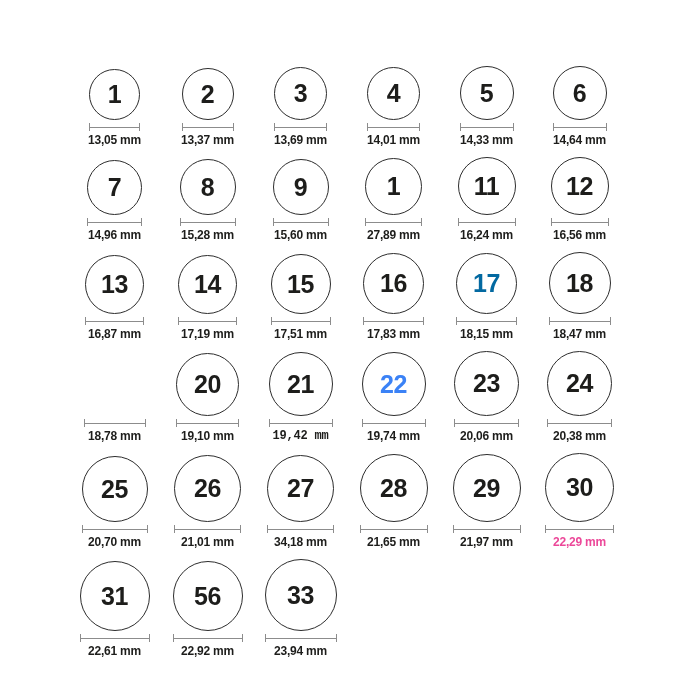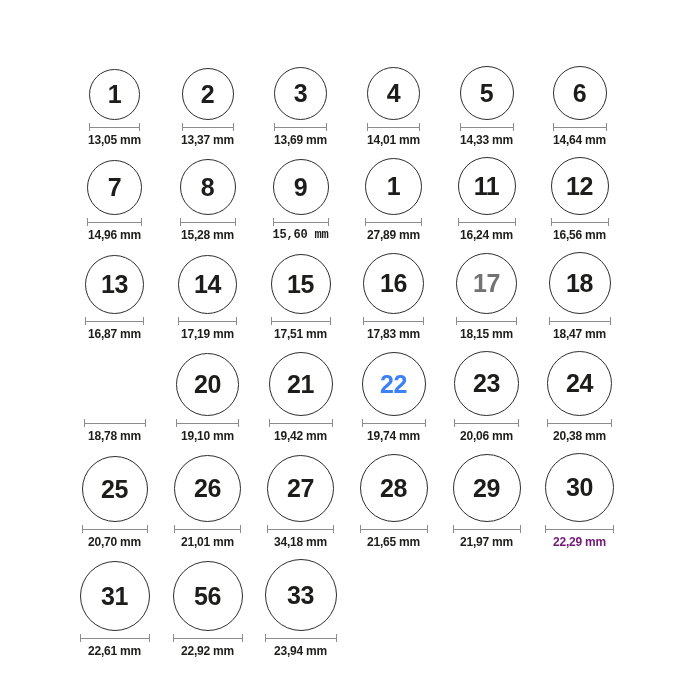--- a/index.html
+++ b/index.html
@@ -127,21 +127,21 @@
           <span class="num" style="color: rgb(29, 29, 27);">8</span>
         </div>
         <div class="measure" style="width: 56px;"></div>
         <div class="label" style="color: rgb(29, 29, 27);">15,28 mm</div>
       </div>
       <div class="cell">
         <div class="circle" style="width: 56px; height: 56px; border-color: rgb(45, 45, 45);">
           <span class="num" style="color: rgb(29, 29, 27);">9</span>
         </div>
         <div class="measure" style="width: 56px;"></div>
-        <div class="label" style="color: rgb(29, 29, 27); font-family: Liberation Mono, monospace;">15,60 mm</div>
+        <div class="label" style="color: rgb(29, 29, 27);">15,60 mm</div>
       </div>
       <div class="cell">
         <div class="circle" style="width: 57px; height: 57px; border-color: rgb(45, 45, 45);">
           <span class="num" style="color: rgb(29, 29, 27);">1</span>
         </div>
         <div class="measure" style="width: 57px;"></div>
         <div class="label" style="color: rgb(29, 29, 27);">27,89 mm</div>
       </div>
       <div class="cell">
         <div class="circle" style="width: 58px; height: 58px; border-color: rgb(45, 45, 45);">
@@ -182,21 +182,21 @@
       </div>
       <div class="cell">
         <div class="circle" style="width: 61px; height: 61px; border-color: rgb(45, 45, 45);">
           <span class="num" style="color: rgb(29, 29, 27);">16</span>
         </div>
         <div class="measure" style="width: 61px;"></div>
         <div class="label" style="color: rgb(29, 29, 27);">17,83 mm</div>
       </div>
       <div class="cell">
         <div class="circle" style="width: 61px; height: 61px; border-color: rgb(45, 45, 45);">
-          <span class="num" style="color: #737373;">17</span>
+          <span class="num" style="color: #0369a1;">17</span>
         </div>
         <div class="measure" style="width: 61px;"></div>
         <div class="label" style="color: rgb(29, 29, 27);">18,15 mm</div>
       </div>
       <div class="cell">
         <div class="circle" style="width: 62px; height: 62px; border-color: rgb(45, 45, 45);">
           <span class="num" style="color: rgb(29, 29, 27);">18</span>
         </div>
         <div class="measure" style="width: 62px;"></div>
         <div class="label" style="color: rgb(29, 29, 27);">18,47 mm</div>
@@ -212,21 +212,21 @@
           <span class="num" style="color: rgb(29, 29, 27);">20</span>
         </div>
         <div class="measure" style="width: 63px;"></div>
         <div class="label" style="color: rgb(29, 29, 27);">19,10 mm</div>
       </div>
       <div class="cell">
         <div class="circle" style="width: 64px; height: 64px; border-color: rgb(45, 45, 45);">
           <span class="num" style="color: rgb(29, 29, 27);">21</span>
         </div>
         <div class="measure" style="width: 64px;"></div>
-        <div class="label" style="color: rgb(29, 29, 27);">19,42 mm</div>
+        <div class="label" style="color: rgb(29, 29, 27); font-family: Liberation Mono, monospace;">19,42 mm</div>
       </div>
       <div class="cell">
         <div class="circle" style="width: 64px; height: 64px; border-color: rgb(45, 45, 45);">
           <span class="num" style="color: #3b82f6;">22</span>
         </div>
         <div class="measure" style="width: 64px;"></div>
         <div class="label" style="color: rgb(29, 29, 27);">19,74 mm</div>
       </div>
       <div class="cell">
         <div class="circle" style="width: 65px; height: 65px; border-color: rgb(45, 45, 45);">
@@ -277,21 +277,21 @@
           <span class="num" style="color: rgb(29, 29, 27);">29</span>
         </div>
         <div class="measure" style="width: 68px;"></div>
         <div class="label" style="color: rgb(29, 29, 27);">21,97 mm</div>
       </div>
       <div class="cell">
         <div class="circle" style="width: 69px; height: 69px; border-color: rgb(45, 45, 45);">
           <span class="num" style="color: rgb(29, 29, 27);">30</span>
         </div>
         <div class="measure" style="width: 69px;"></div>
-        <div class="label" style="color: #701a75; text-align: right;">22,29 mm</div>
+        <div class="label" style="color: #ec4899; text-align: right;">22,29 mm</div>
       </div>
     </div>
     <div class="row">
       <div class="cell">
         <div class="circle" style="width: 70px; height: 70px; border-color: rgb(45, 45, 45);">
           <span class="num" style="color: rgb(29, 29, 27);">31</span>
         </div>
         <div class="measure" style="width: 70px;"></div>
         <div class="label" style="color: rgb(29, 29, 27);">22,61 mm</div>
       </div>

